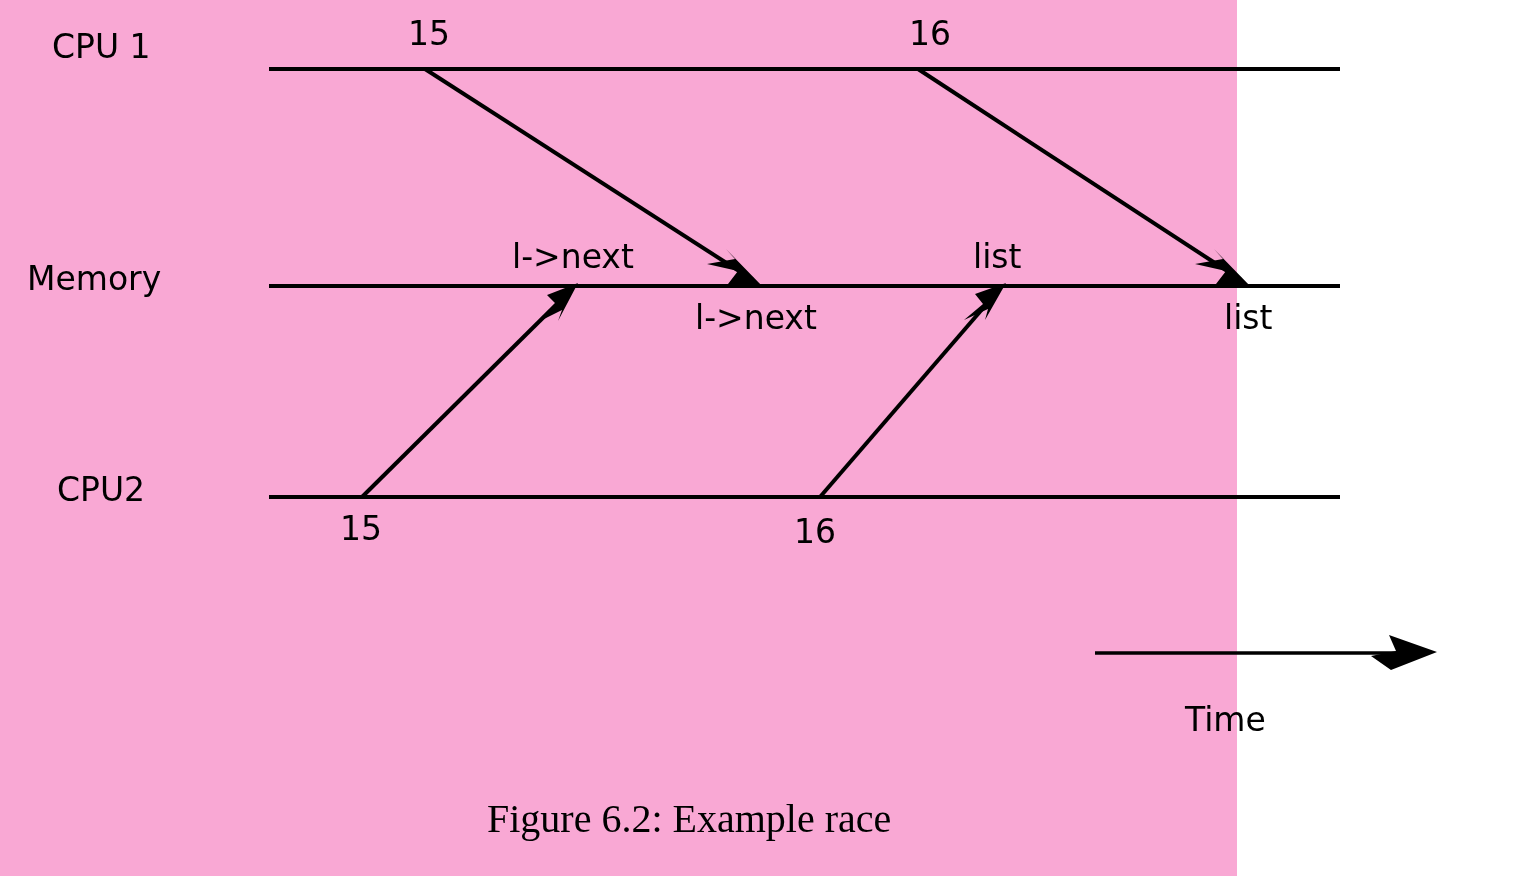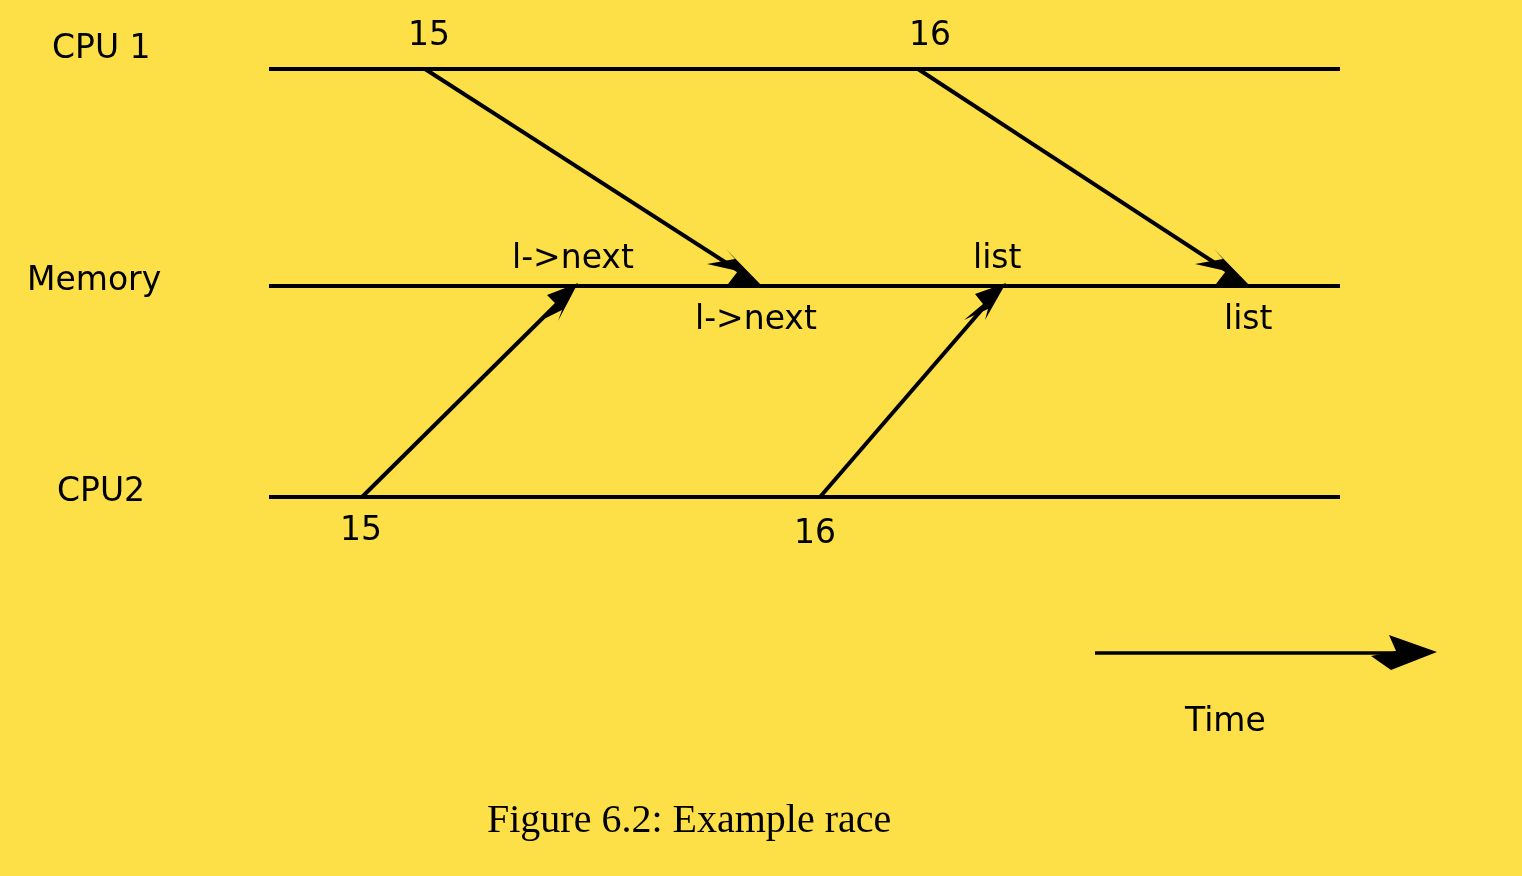--- a/index.html
+++ b/index.html
@@ -10,23 +10,23 @@
   }
   body {
     width: 1522px;
     height: 876px;
     font-family: "DejaVu Sans", sans-serif;
     color: #000000;
     overflow: hidden;
   }
   #figure-root {
     position: relative;
-    width: 1522px;
+    width: 1237px;
     height: 876px;
-    background: #fde047;
+    background: #f9a8d4;
   }
   #race-diagram {
     position: absolute;
     left: 0;
     top: 0;
     width: 1522px;
     height: 876px;
     display: block;
   }
   .lane-label,

